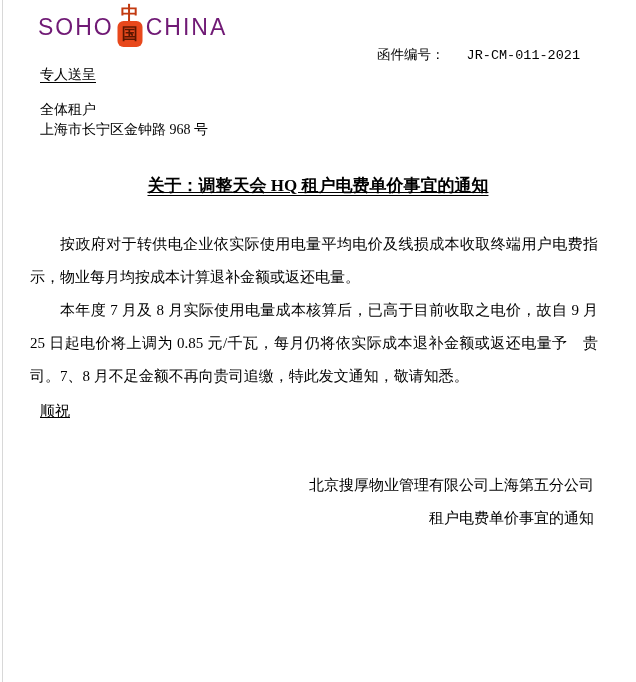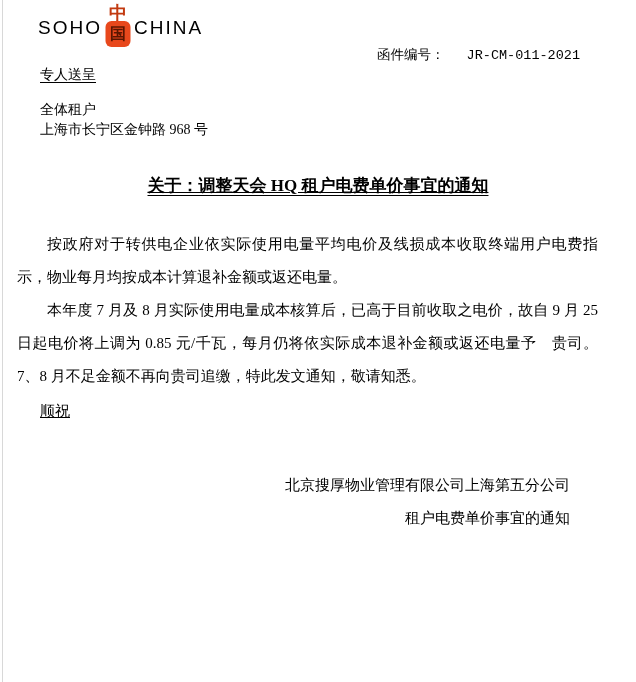--- a/index.html
+++ b/index.html
@@ -28,23 +28,23 @@
   .logo {
     position: absolute;
     left: 38px;
     top: 5px;
     display: flex;
     align-items: center;
     height: 44px;
   }
   .logo-word {
     font-family: "Liberation Sans", sans-serif;
-    font-size: 19px;
+    font-size: 23px;
     font-weight: 400;
-    color: #000000;
+    color: #701a75;
     letter-spacing: 2px;
     line-height: 1;
   }
   .seal {
     position: relative;
     width: 30px;
     height: 44px;
     margin: 0 1px;
   }
   .seal-top {
@@ -109,21 +109,21 @@
     text-decoration: underline;
   }
   .title-row span {
     font-size: 17px;
     font-weight: 700;
     text-decoration: underline;
     text-underline-offset: 4px;
   }
   
   .body {
-    margin: 31px 38px 0 17px;
+    margin: 31px 38px 0 30px;
     font-size: 15px;
     line-height: 33px;
     text-align: justify;
   }
   .body p {
     margin: 0;
     text-indent: 2em;
   }
   .body p.gap-before {
     margin-top: 38px;
@@ -136,21 +136,21 @@
     text-decoration: underline;
   }
   .closing-2 {
     margin: 13px 0 0 72px;
     font-size: 15px;
     line-height: 20px;
   }
   
   .signature {
     margin-top: 48px;
-    padding-right: 66px;
+    padding-right: 42px;
     text-align: right;
     font-size: 15px;
     line-height: 33px;
   }
 </style>
 </head>
 <body>
 
 <div class="page">
   <div class="page-edge"></div>

